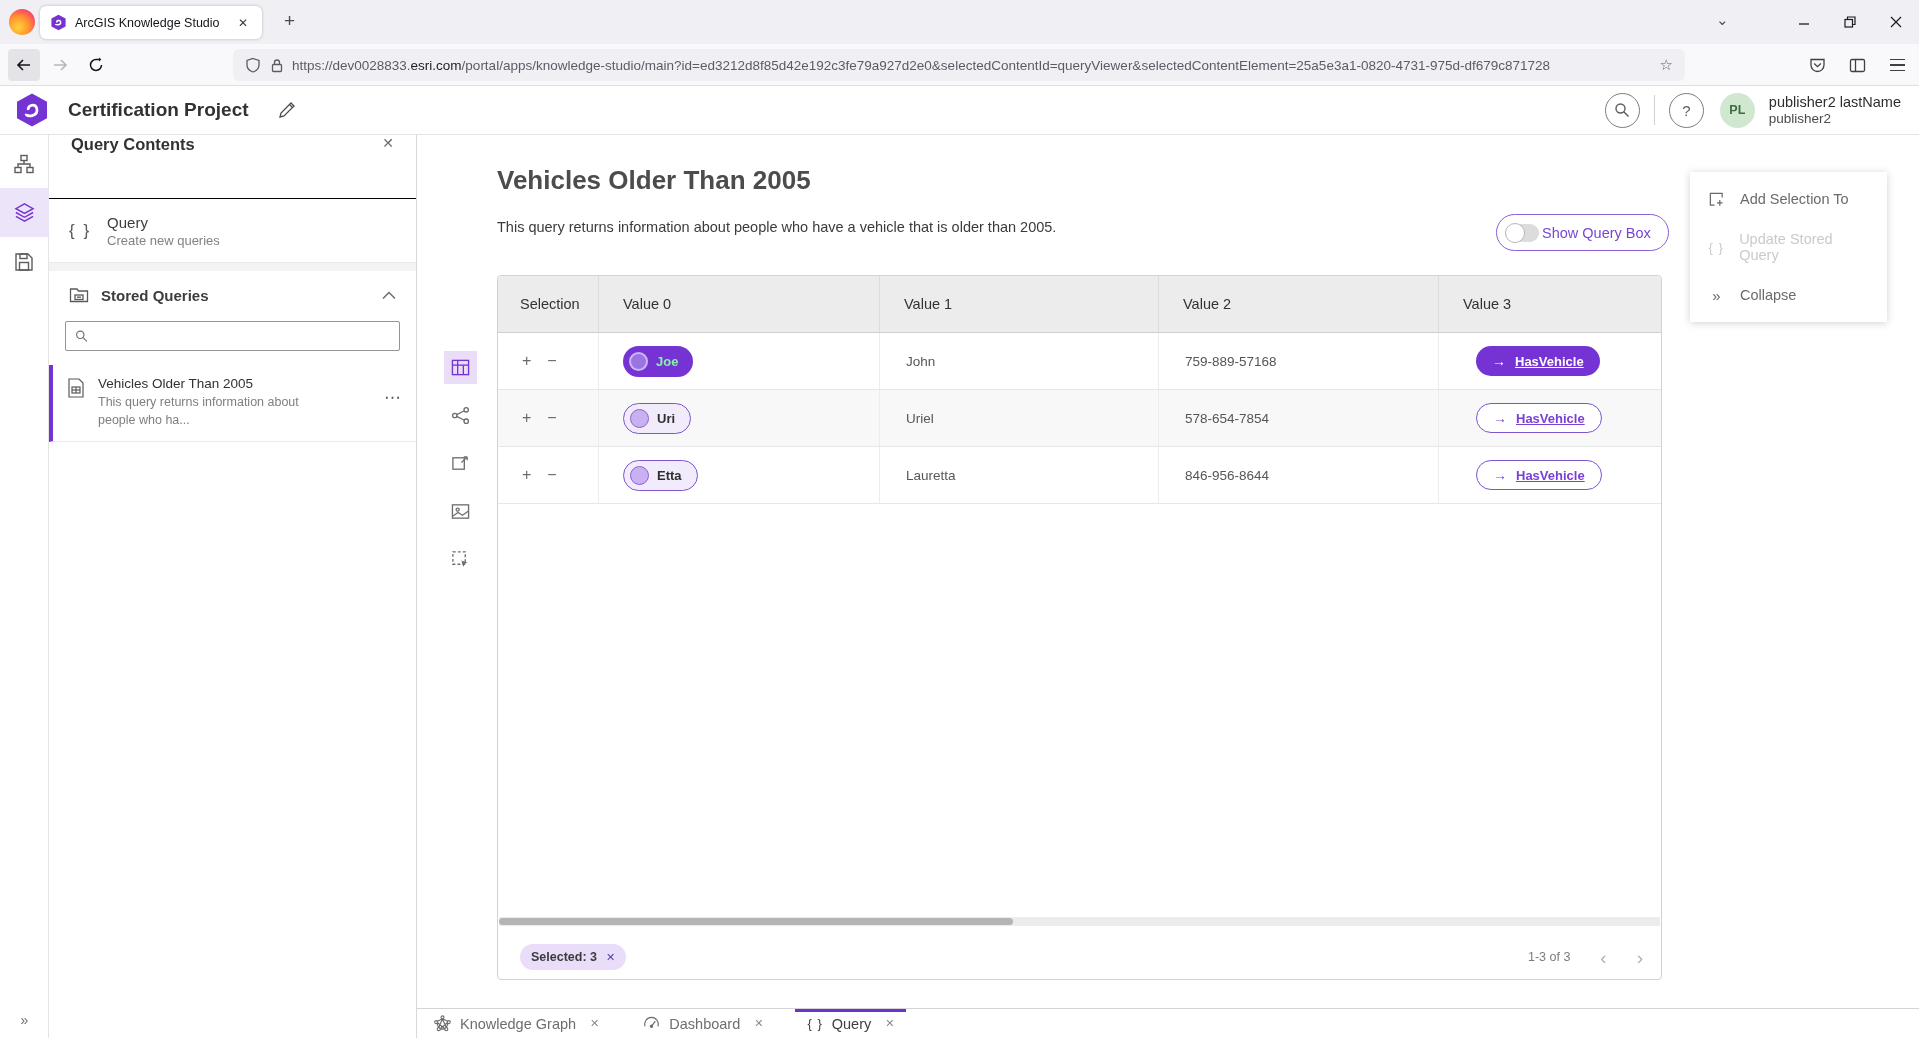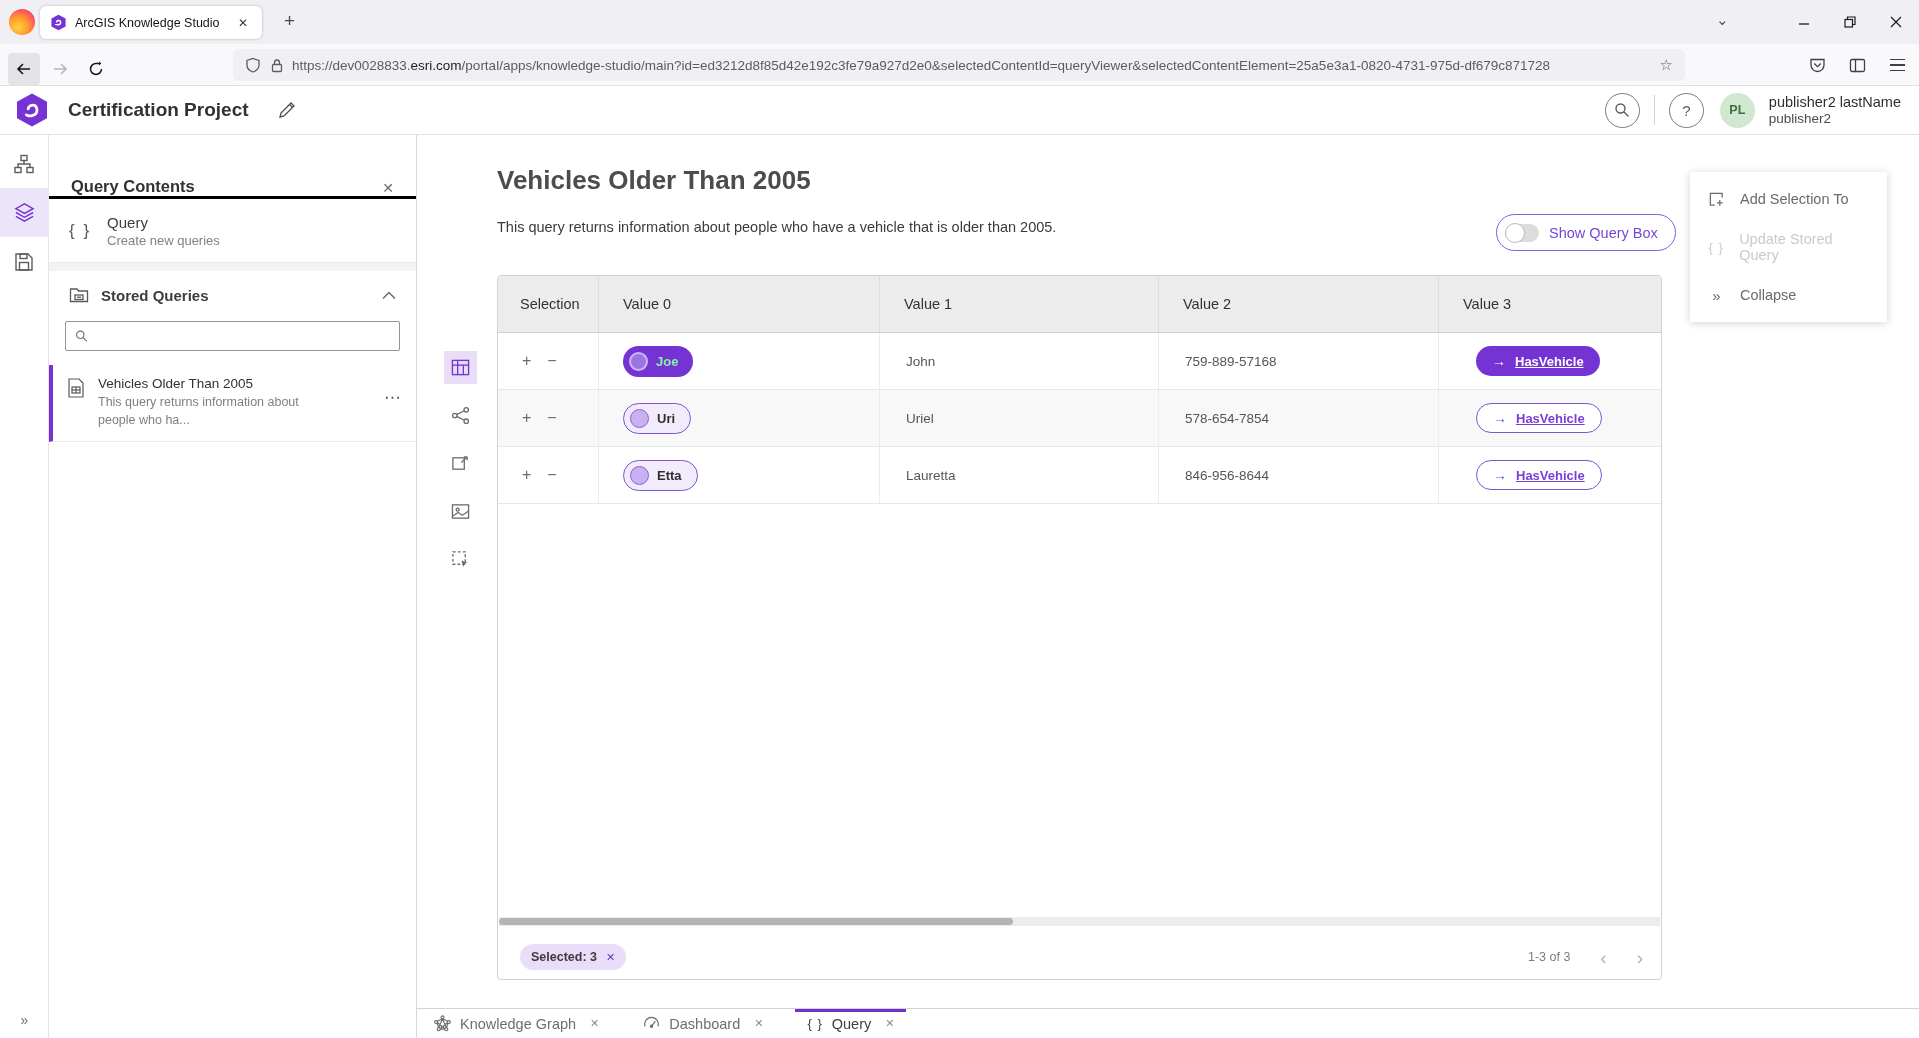--- a/index.html
+++ b/index.html
@@ -13,21 +13,21 @@
   .btab { position:absolute; left:40px; top:6px; width:222px; height:33px; background:#fff; border-radius:6px;
           box-shadow:0 0 3px rgba(0,0,0,.25); display:flex; align-items:center; padding:0 10px; }
   .btab .fav { width:17px; height:17px; margin-right:8px; }
   .btab .ttl { font-size:12.5px; color:#15141a; flex:1; white-space:nowrap; overflow:hidden; }
   .btab .tclose { color:#3b3b3b; font-size:12px; padding:2px 4px; }
   .newtab { position:absolute; left:284px; top:10px; font-size:19px; color:#4a4a52; }
   .tab-list-chev { position:absolute; left:1716px; top:11px; font-size:15px; color:#4a4a52; }
   .winctl { position:absolute; right:0; top:0; height:44px; display:flex; }
   .winctl div { width:46px; height:44px; display:flex; align-items:center; justify-content:center; color:#1b1b1f; }
 
-  .navbar { height:42px; background:#f9f9fb; border-bottom:1px solid #dfdfe4; position:relative; display:flex; align-items:flex-end; }
+  .navbar { height:42px; background:#f9f9fb; border-bottom:1px solid #dfdfe4; position:relative; display:flex; align-items:center; }
   .nav-ic { width:32px; height:32px; display:flex; align-items:center; justify-content:center; border-radius:4px; }
   .back-btn { margin-left:8px; background:#e3e3e8; }
   .urlbar { position:absolute; left:233px; top:5px; width:1452px; height:32px; background:#f0f0f4; border-radius:6px;
             display:flex; align-items:center; padding:0 12px; }
   .url-text { font-size:13.5px; color:#5b5b66; white-space:nowrap; overflow:hidden; margin-left:8px; flex:1; }
   .url-text .dom { color:#1c1b22; }
   .url-star { font-size:15px; color:#5b5b66; margin-left:8px; }
   .nav-right { position:absolute; right:6px; top:5px; display:flex; gap:8px; }
   .hamburger { display:flex; flex-direction:column; gap:4px; justify-content:center; }
   .hamburger i { display:block; width:15px; height:1.6px; background:#3f3f46; }
@@ -47,21 +47,21 @@
 
   
   .app-body { position:absolute; top:135px; left:0; right:0; bottom:0; display:flex; }
 
   .rail { width:49px; border-right:1px solid #e4e4e4; display:flex; flex-direction:column; align-items:center; padding-top:4px; position:relative; }
   .rail-item { width:49px; height:49px; display:flex; align-items:center; justify-content:center; color:#5c5c5c; }
   .rail-item.sel { background:#ece4f9; color:#7633d4; }
   .rail-expand { position:absolute; bottom:10px; left:0; width:49px; text-align:center; color:#6d6d6d; font-size:14px; }
 
   .panel { width:368px; border-right:1px solid #d9d9d9; background:#fff; display:flex; flex-direction:column; }
-  .panel-header { height:64px; display:flex; align-items:flex-end; padding:0 22px; border-bottom:3px solid #000000; }
+  .panel-header { height:64px; display:flex; align-items:flex-start; padding:0 22px; border-bottom:1px solid #000000; }
   .panel-header .pt { font-size:16.5px; font-weight:600; color:#323232; }
   .panel-close { margin-left:auto; color:#6d6d6d; font-size:14px; }
   .query-item { height:64px; display:flex; align-items:center; padding:0 20px; border-bottom:1px solid #eaeaea; }
   .braces-ic { font-size:17px; color:#595959; letter-spacing:2px; font-weight:400; }
   .query-item .qtxt { margin-left:16px; }
   .query-item .qt1 { font-size:15px; color:#3d3d3d; margin-bottom:2px; }
   .query-item .qt2 { font-size:13px; color:#828282; }
   .panel-gap { height:8px; background:#f3f3f3; }
   .stored-header { height:48px; display:flex; align-items:center; padding:0 20px; }
   .stored-header .st { font-size:15px; font-weight:600; color:#3d3d3d; margin-left:12px; }
@@ -78,21 +78,21 @@
   .main { flex:1; position:relative; background:#fff; }
 
   .vtoolbar { position:absolute; left:27px; top:216px; display:flex; flex-direction:column; gap:15px; }
   .vt-item { width:33px; height:33px; display:flex; align-items:center; justify-content:center; color:#6e6e6e; }
   .vt-item.sel { background:#e9ddf8; color:#7633d4; }
 
   .view-title { position:absolute; left:80px; top:30px; font-size:26px; font-weight:600; color:#4c4c4c; }
   .view-desc { position:absolute; left:80px; top:84px; font-size:14.5px; color:#3b3b3b; }
 
   .sqb-toggle { position:absolute; left:1079px; top:79px; height:37px; border:1.5px solid #8a5ed6; border-radius:19px;
-                display:flex; align-items:center; padding:0 17px 0 8px; gap:10px; background:#fff; }
+                display:flex; align-items:center; padding:0 17px 0 8px; gap:3px; background:#fff; }
   .sqb-track { width:34px; height:18px; border-radius:9px; background:#dcdcdc; position:relative; }
   .sqb-knob { position:absolute; left:0px; top:-1px; width:20px; height:20px; border-radius:50%; background:#fff; border:1px solid #b9b9b9; }
   .sqb-label { font-size:14.5px; color:#7646d4; }
 
   
   .card { position:absolute; left:80px; top:140px; width:1165px; height:705px; border:1px solid #d2d2d2; border-radius:4px; background:#fff; }
   .thead, .trow { display:grid; grid-template-columns:100px 281px 279px 280px 1fr; }
   .thead { height:57px; background:#ececec; border-bottom:1px solid #cfcfcf; border-radius:4px 4px 0 0; }
   .thead .hc { display:flex; align-items:center; padding-left:24px; font-size:14.5px; color:#323232; border-left:1px solid #dcdcdc; }
   .thead .hc:first-child { border-left:none; padding-left:22px; }

